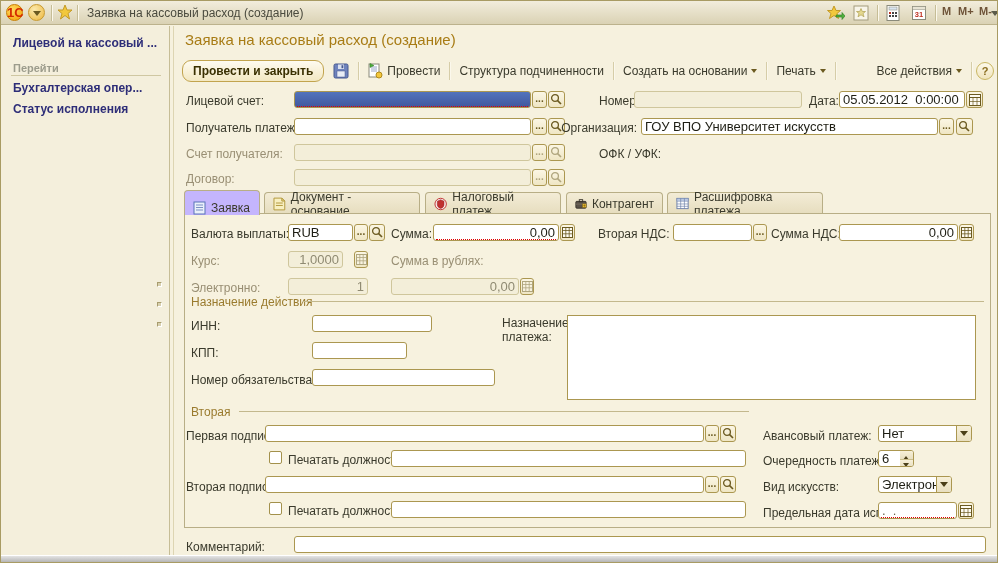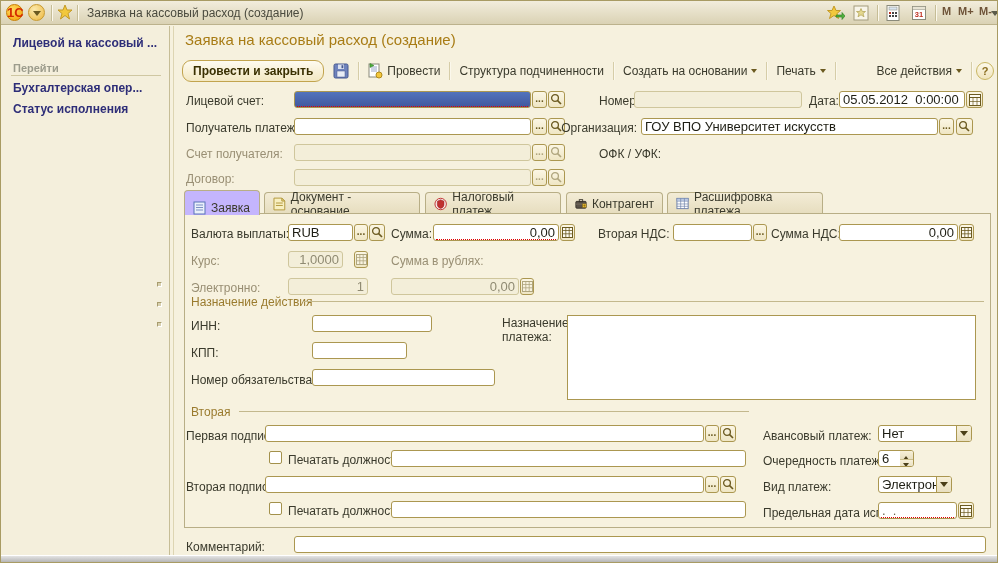--- a/index.html
+++ b/index.html
@@ -421,21 +421,21 @@
     <span class="combo-arr"></span>
   </div>
   <div class="lbl" style="left:762px;top:453px;z-index:2;">Очередность платежа:</div>
   <div class="fld" style="left:877px;top:449px;width:36px;padding-right:15px;z-index:2;">
     <span>6</span>
     <span class="spin-box">
       <span class="spin-b up"></span>
       <span class="spin-b dn"></span>
     </span>
   </div>
-  <div class="lbl" style="left:762px;top:479px;z-index:2;">Вид платеж:</div>
+  <div class="lbl" style="left:762px;top:479px;z-index:2;">Вид искусств:</div>
   <div class="fld" style="left:877px;top:475px;width:74px;padding-right:17px;z-index:2;">
     <span>Электронно</span>
     <span class="combo-arr"></span>
   </div>
   <div class="lbl" style="left:762px;top:505px;z-index:2;">Предельная дата исп.:</div>
   <div class="fld req pre" style="left:877px;top:501px;width:79px;color:#6E6650;z-index:2;">.  .</div>
   <div class="sbtn" style="left:957px;top:501px;width:16px;z-index:2;">
     <svg width="12" height="12" viewBox="0 0 12 12" style="margin:2px auto 0;">
         <rect x="0.5" y="0.5" width="11" height="11" fill="#FDFBF2" stroke="#6B5A20"></rect>
         <line x1="0.5" y1="3.5" x2="11.5" y2="3.5" stroke="#6B5A20"></line>

